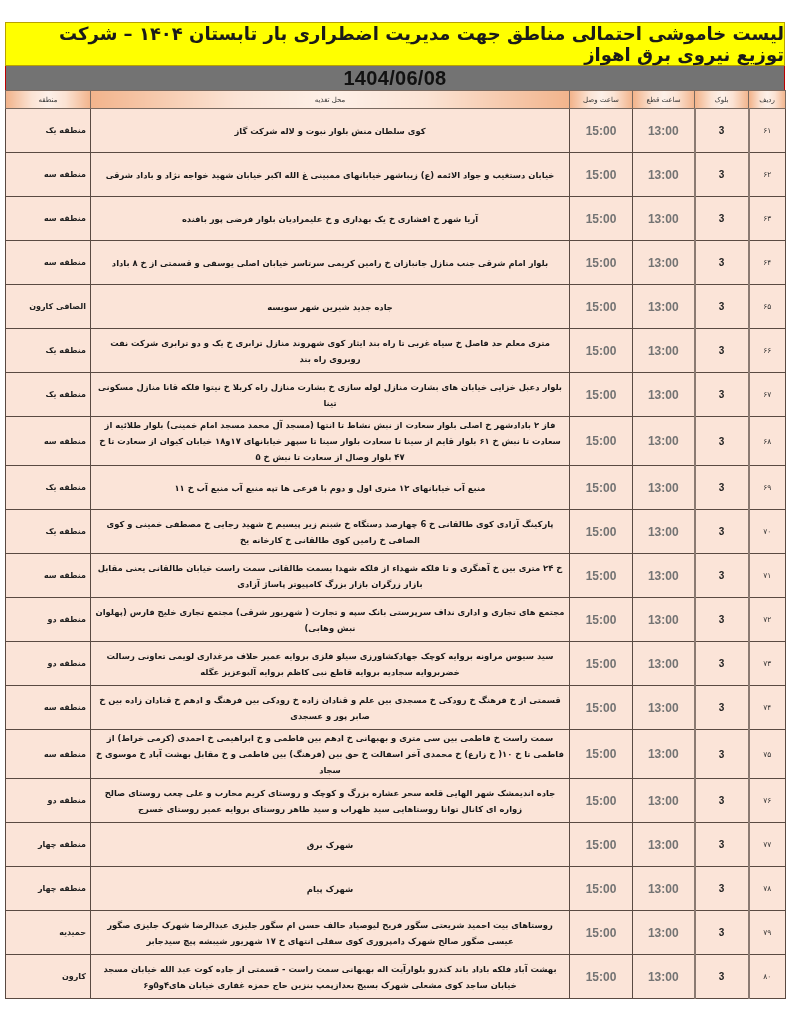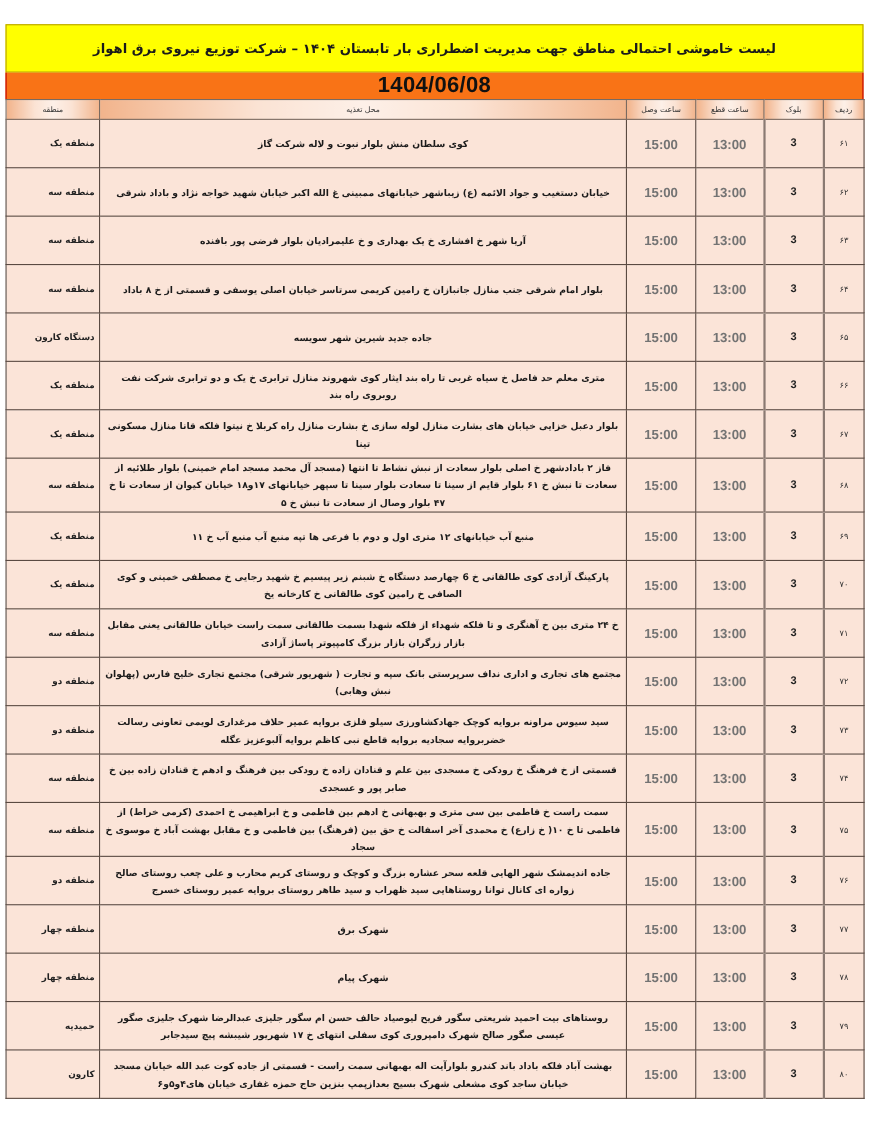--- a/index.html
+++ b/index.html
@@ -2,22 +2,22 @@
 <html><head>
   <meta charset="utf-8">
   <style>
     html, body { margin: 0; padding: 0; background: #ffffff; }
     body { width: 791px; height: 1024px; position: relative; overflow: hidden;
            font-family: "DejaVu Sans", sans-serif; }
     .sheet { position: absolute; left: 5px; top: 22px; width: 780px; }
     .title-bar { height: 44px; background: #ffff00; border: 1px solid #b8a200;
                  box-sizing: border-box; display: flex; align-items: center; justify-content: center;
                  direction: rtl; }
-    .title-bar span { font-size: 12px; font-weight: bold; color: #1a1a1a; }
-    .date-bar { height: 24px; background: #f97316; display: flex; align-items: center; justify-content: center;
+    .title-bar span { font-size: 18px; font-weight: bold; color: #1a1a1a; }
+    .date-bar { height: 24px; background: #737373; display: flex; align-items: center; justify-content: center;
                 border-left: 1px solid #c00000; border-right: 1px solid #c00000; box-sizing: border-box; }
     .date-bar span { font-family: "Liberation Sans", sans-serif; font-weight: bold; font-size: 20px; color: #111; letter-spacing: 0.3px; }
     table { border-collapse: collapse; width: 780px; table-layout: fixed; direction: ltr; }
     th { height: 17px; padding: 0; font-size: 7px; font-weight: normal; color: #333; direction: rtl;
          background: linear-gradient(to right, #f2b48c 0%, #fbe3d4 30%, #fdf0e8 50%, #fbe3d4 70%, #f2b48c 100%);
          border: 1px solid #7a6a60; }
     td { height: 44px; padding: 0 4px; background: #fbe4d8; border: 1px solid #5a4a42;
          text-align: center; vertical-align: middle; box-sizing: border-box; }
     td.loc { direction: rtl; font-size: 8.4px; font-weight: bold; color: #1a1a1a; line-height: 16px; }
     td.region { direction: rtl; font-size: 8px; font-weight: bold; color: #222; text-align: right; }
@@ -88,21 +88,21 @@
         </tr>
         <tr>
           <td class="region">منطقه سه</td>
           <td class="loc">بلوار امام شرقی جنب منازل جانبازان   خ رامین کریمی   سرتاسر خیابان اصلی یوسفی و قسمتی از خ ۸ باداد</td>
           <td class="time">15:00</td>
           <td class="time">13:00</td>
           <td class="block">3</td>
           <td class="rownum">۶۴</td>
         </tr>
         <tr>
-          <td class="region">دستگاه کارون</td>
+          <td class="region">الصافی کارون</td>
           <td class="loc">جاده جدید شیرین شهر   سویسه</td>
           <td class="time">15:00</td>
           <td class="time">13:00</td>
           <td class="block">3</td>
           <td class="rownum">۶۵</td>
         </tr>
         <tr>
           <td class="region">منطقه یک</td>
           <td class="loc">متری معلم حد فاصل خ سیاه غربی تا راه بند ایثار   کوی شهروند   منازل ترابری خ یک و دو ترابری شرکت نفت روبروی راه بند</td>
           <td class="time">15:00</td>

